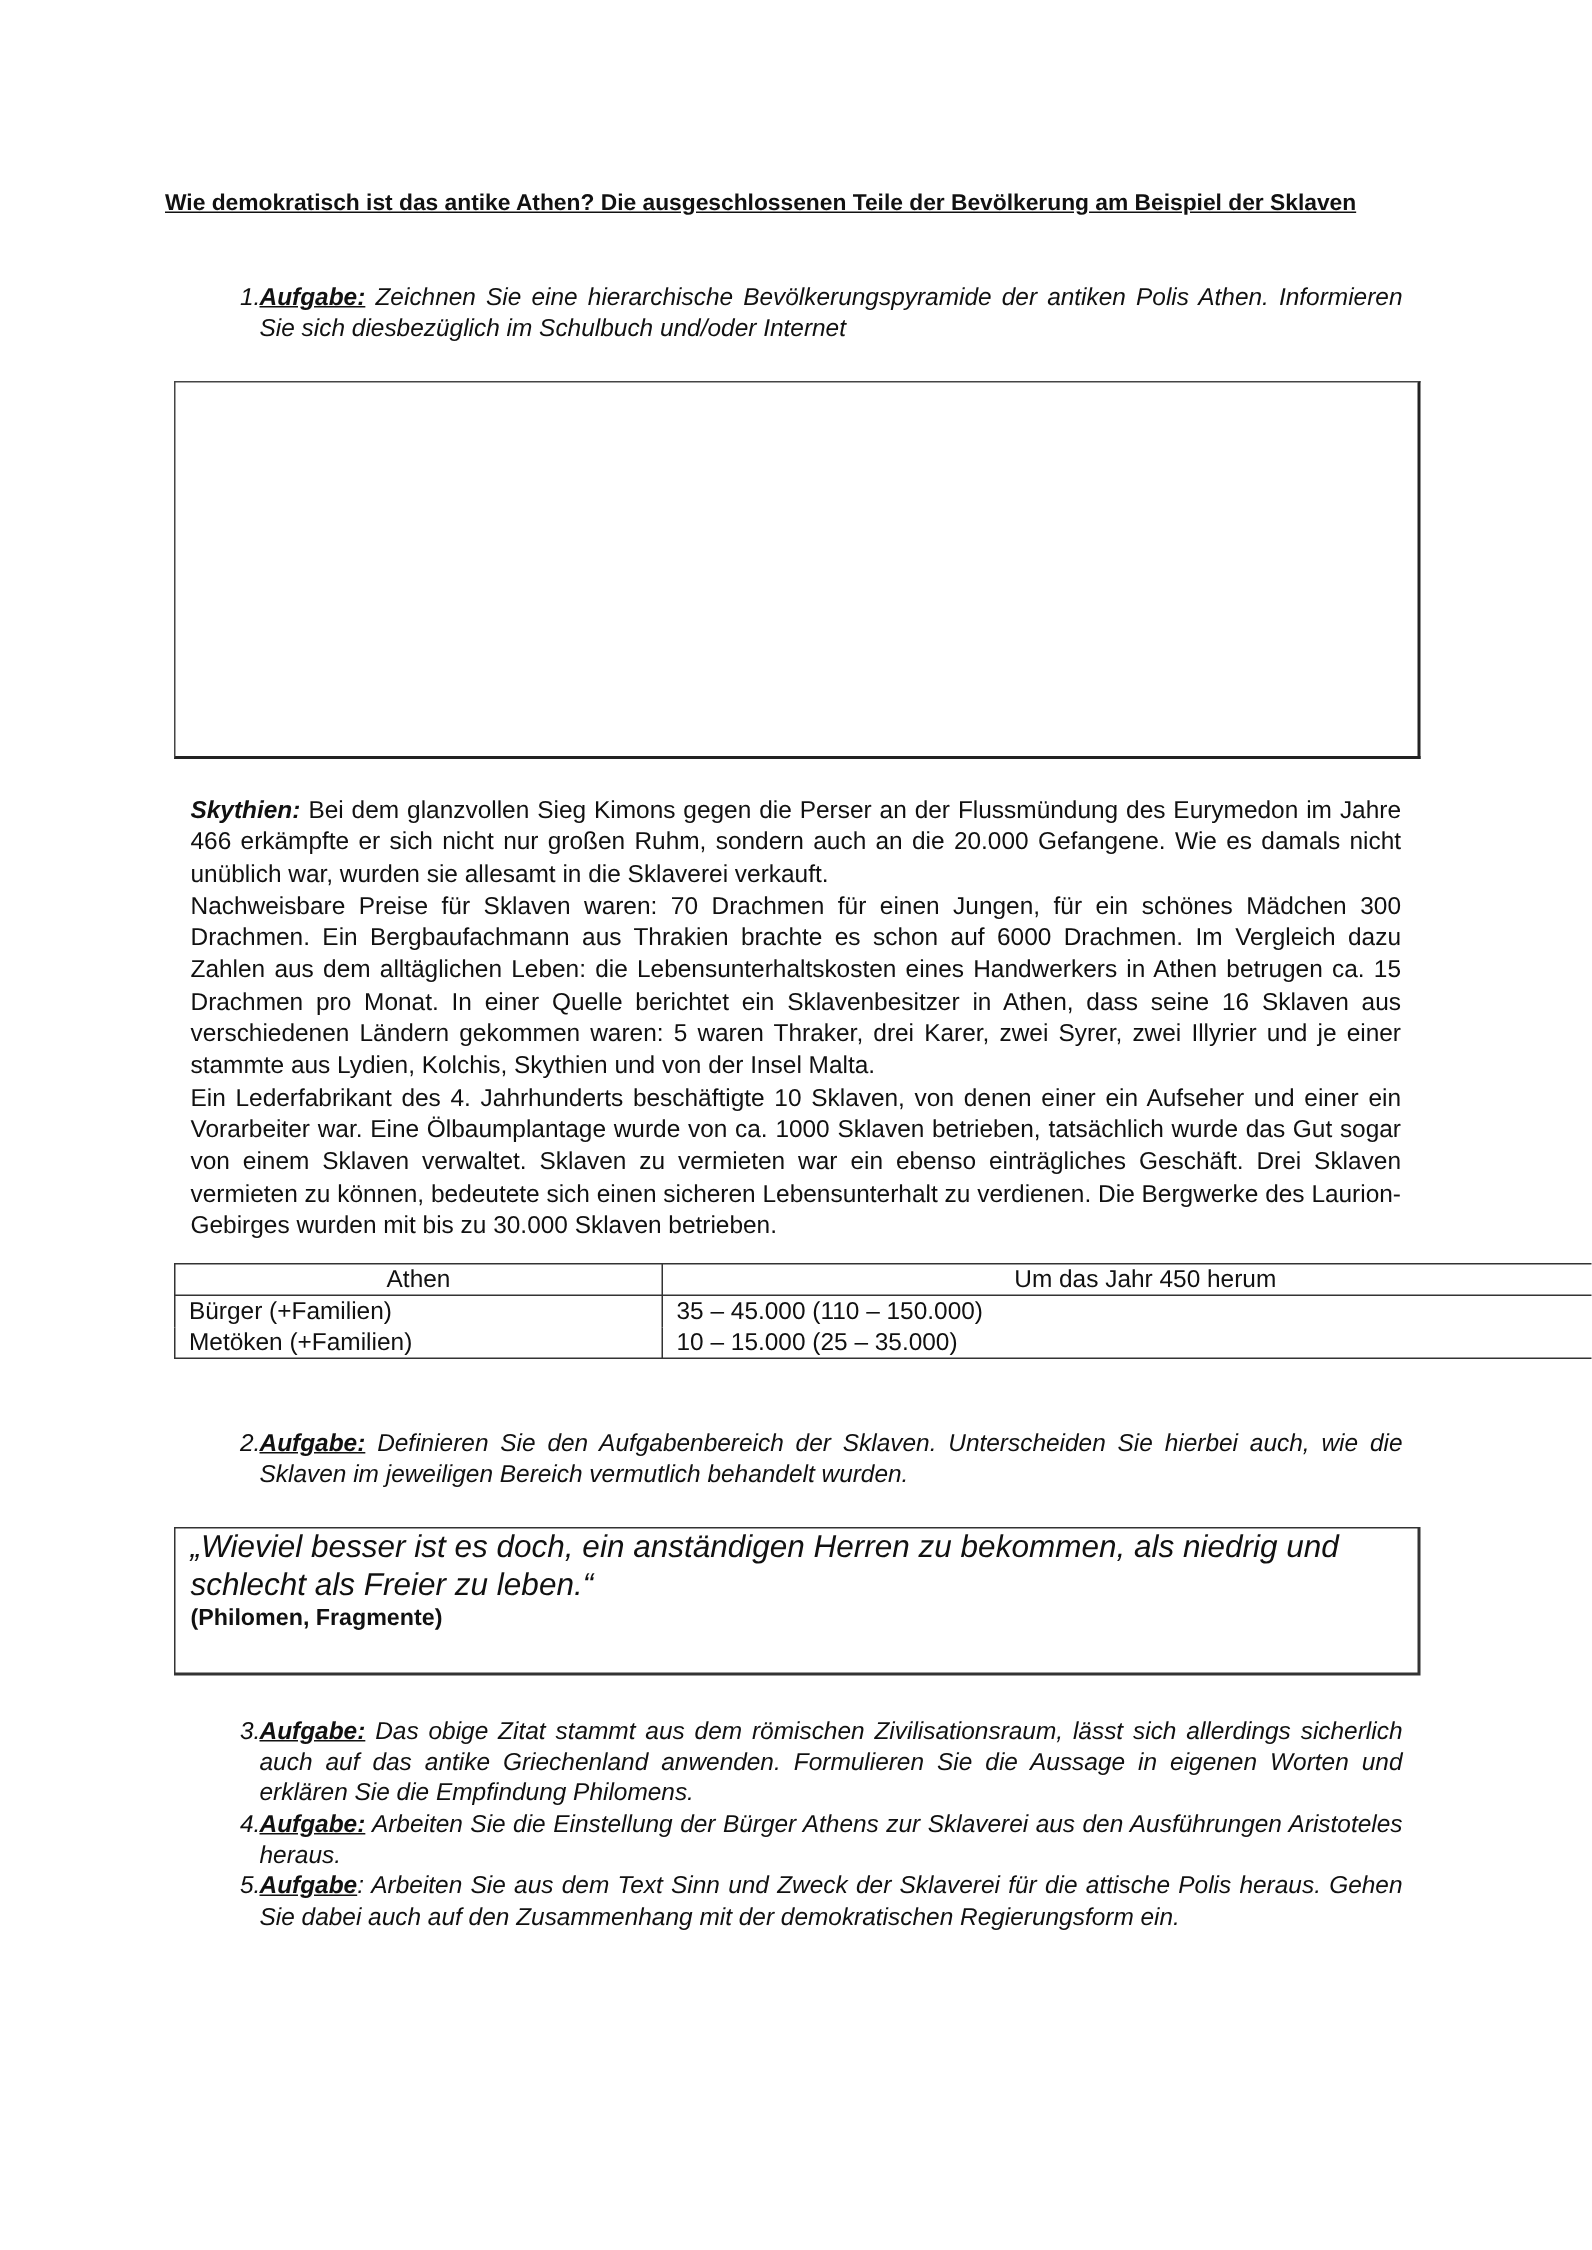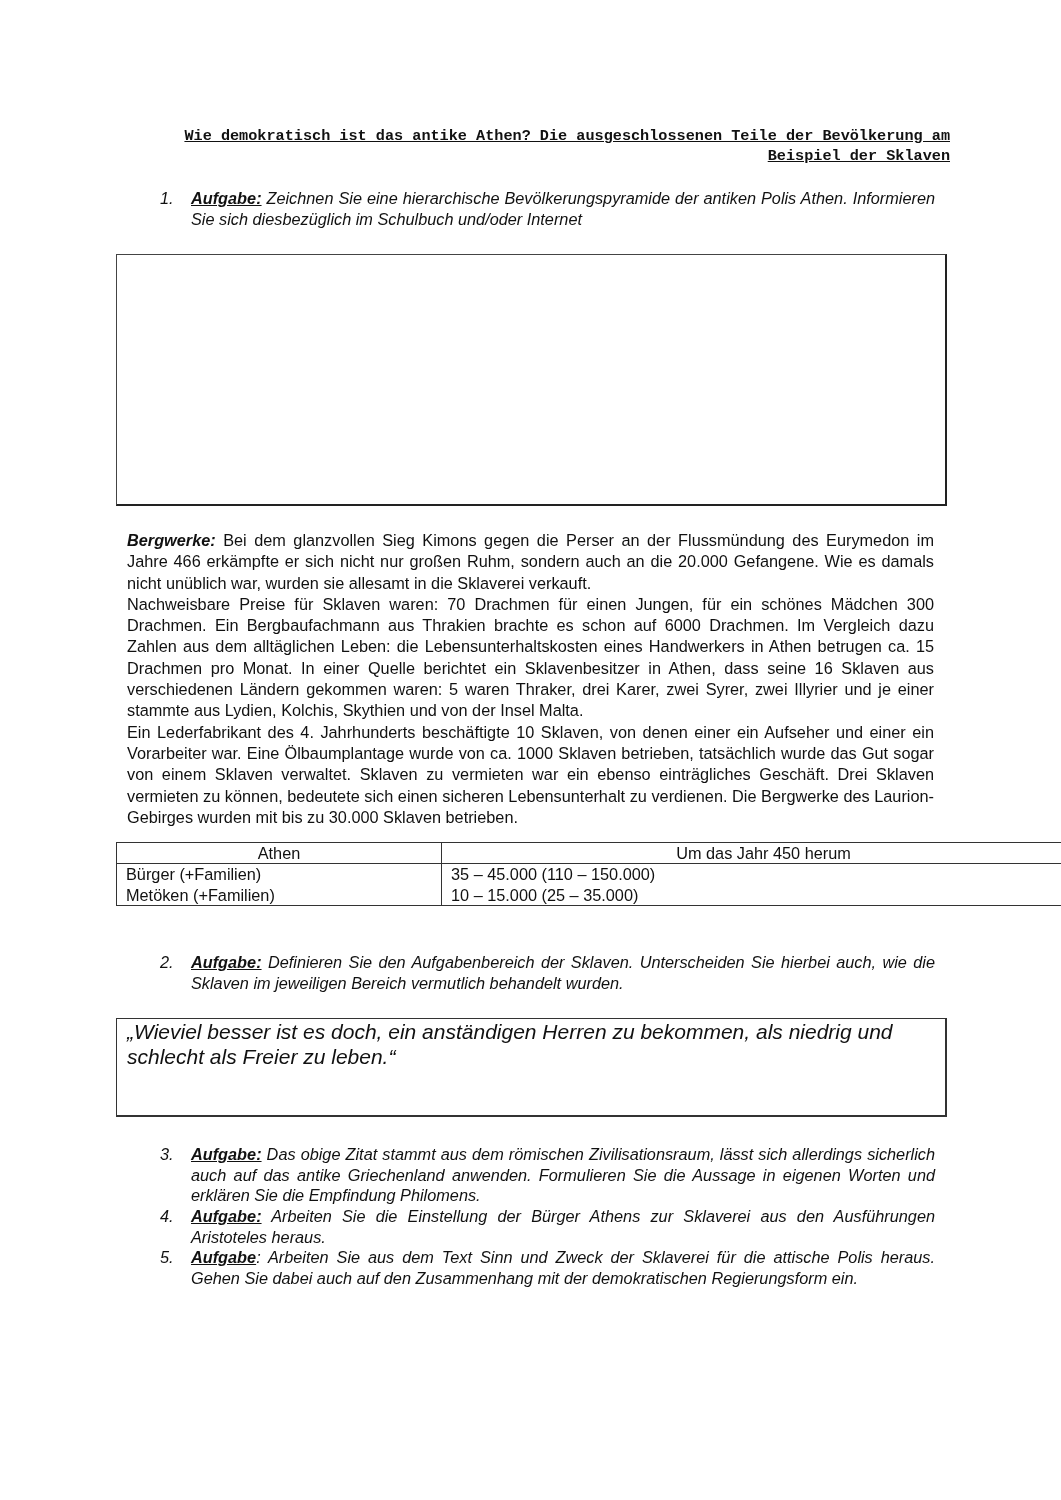--- a/index.html
+++ b/index.html
@@ -3,31 +3,30 @@
   <meta charset="utf-8">
   <style>
     html, body { margin: 0; padding: 0; background: #ffffff; }
     body {
       width: 1061px; height: 1500px; position: relative; overflow: hidden;
       font-family: "Liberation Sans", sans-serif; color: #111111;
     }
     .abs { position: absolute; }
     .title {
       left: 110px; width: 840px; top: 126px;
-      text-align: right; font-weight: bold; font-size: 15.2px; line-height: 20px;
+      text-align: left; font-weight: bold; font-size: 15.2px; line-height: 20px;
       text-decoration: underline;
-      font-family: Liberation Mono, monospace;
     }
     .task {
       left: 160px; width: 775px;
       font-style: italic; font-size: 16.3px; line-height: 20.5px;
       text-align: justify;
     }
     .task .num { position: absolute; left: 0; font-style: italic; }
-    .task .body { display: block; margin-left: 31px; }
+    .task .body { display: block; margin-left: 13px; }
     .task .label { font-weight: bold; text-decoration: underline; }
     .drawbox {
       left: 116px; top: 254px; width: 828px; height: 249px;
       border: 1.5px solid #444444; border-right-width: 2px; border-bottom-width: 2px;
       border-right-color: #222; border-bottom-color: #222;
     }
     .infotext {
       left: 127px; width: 807px; top: 530px;
       font-size: 16.3px; line-height: 21.3px; text-align: justify;
     }
@@ -56,21 +55,21 @@
 <div class="abs title">Wie demokratisch ist das antike Athen? Die ausgeschlossenen Teile der Bevölkerung am Beispiel der Sklaven</div>
 
 <div class="abs task" style="top:188px;">
   <span class="num">1.</span>
   <span class="body"><span class="label">Aufgabe:</span><span> Zeichnen Sie eine hierarchische Bevölkerungspyramide der antiken Polis Athen. Informieren Sie sich diesbezüglich im Schulbuch und/oder Internet</span></span>
 </div>
 
 <div class="abs drawbox"></div>
 
 <div class="abs infotext">
-  <p><span class="lbl">Bergwerke:</span><span> Bei dem glanzvollen Sieg Kimons gegen die Perser an der Flussmündung des Eurymedon im Jahre 466 erkämpfte er sich nicht nur großen Ruhm, sondern auch an die 20.000 Gefangene. Wie es damals nicht unüblich war, wurden sie allesamt in die Sklaverei verkauft.</span></p>
+  <p><span class="lbl">Skythien:</span><span> Bei dem glanzvollen Sieg Kimons gegen die Perser an der Flussmündung des Eurymedon im Jahre 466 erkämpfte er sich nicht nur großen Ruhm, sondern auch an die 20.000 Gefangene. Wie es damals nicht unüblich war, wurden sie allesamt in die Sklaverei verkauft.</span></p>
   <p>Nachweisbare Preise für Sklaven waren: 70 Drachmen für einen Jungen, für ein schönes Mädchen 300 Drachmen. Ein Bergbaufachmann aus Thrakien brachte es schon auf 6000 Drachmen. Im Vergleich dazu Zahlen aus dem alltäglichen Leben: die Lebensunterhaltskosten eines Handwerkers in Athen betrugen ca. 15 Drachmen pro Monat. In einer Quelle berichtet ein Sklavenbesitzer in Athen, dass seine 16 Sklaven aus verschiedenen Ländern gekommen waren: 5 waren Thraker, drei Karer, zwei Syrer, zwei Illyrier und je einer stammte aus Lydien, Kolchis, Skythien und von der Insel Malta.</p>
   <p>Ein Lederfabrikant des 4. Jahrhunderts beschäftigte 10 Sklaven, von denen einer ein Aufseher und einer ein Vorarbeiter war. Eine Ölbaumplantage wurde von ca. 1000 Sklaven betrieben, tatsächlich wurde das Gut sogar von einem Sklaven verwaltet. Sklaven zu vermieten war ein ebenso einträgliches Geschäft. Drei Sklaven vermieten zu können, bedeutete sich einen sicheren Lebensunterhalt zu verdienen. Die Bergwerke des Laurion-Gebirges wurden mit bis zu 30.000 Sklaven betrieben.</p>
 </div>
 
 <table class="pop">
   <colgroup>
       <col class="c1">
       <col>
     </colgroup>
   <thead>
@@ -91,20 +90,21 @@
   </tbody>
 </table>
 
 <div class="abs task" style="top:952px;">
   <span class="num">2.</span>
   <span class="body"><span class="label">Aufgabe:</span><span> Definieren Sie den Aufgabenbereich der Sklaven. Unterscheiden Sie hierbei auch, wie die Sklaven im jeweiligen Bereich vermutlich behandelt wurden.</span></span>
 </div>
 
 <div class="abs quotebox">
   <div class="quote-text">„Wieviel besser ist es doch, ein anständigen Herren zu bekommen, als niedrig und schlecht als Freier zu leben.“</div>
+  <div class="quote-source">(Philomen, Fragmente)</div>
 </div>
 
 <div class="abs task" style="top:1144px;">
   <span class="num">3.</span>
   <span class="body"><span class="label">Aufgabe:</span><span> Das obige Zitat stammt aus dem römischen Zivilisationsraum, lässt sich allerdings sicherlich auch auf das antike Griechenland anwenden. Formulieren Sie die Aussage in eigenen Worten und erklären Sie die Empfindung Philomens.</span></span>
 </div>
 
 <div class="abs task" style="top:1206px;">
   <span class="num">4.</span>
   <span class="body"><span class="label">Aufgabe:</span><span> Arbeiten Sie die Einstellung der Bürger Athens zur Sklaverei aus den Ausführungen Aristoteles heraus.</span></span>

